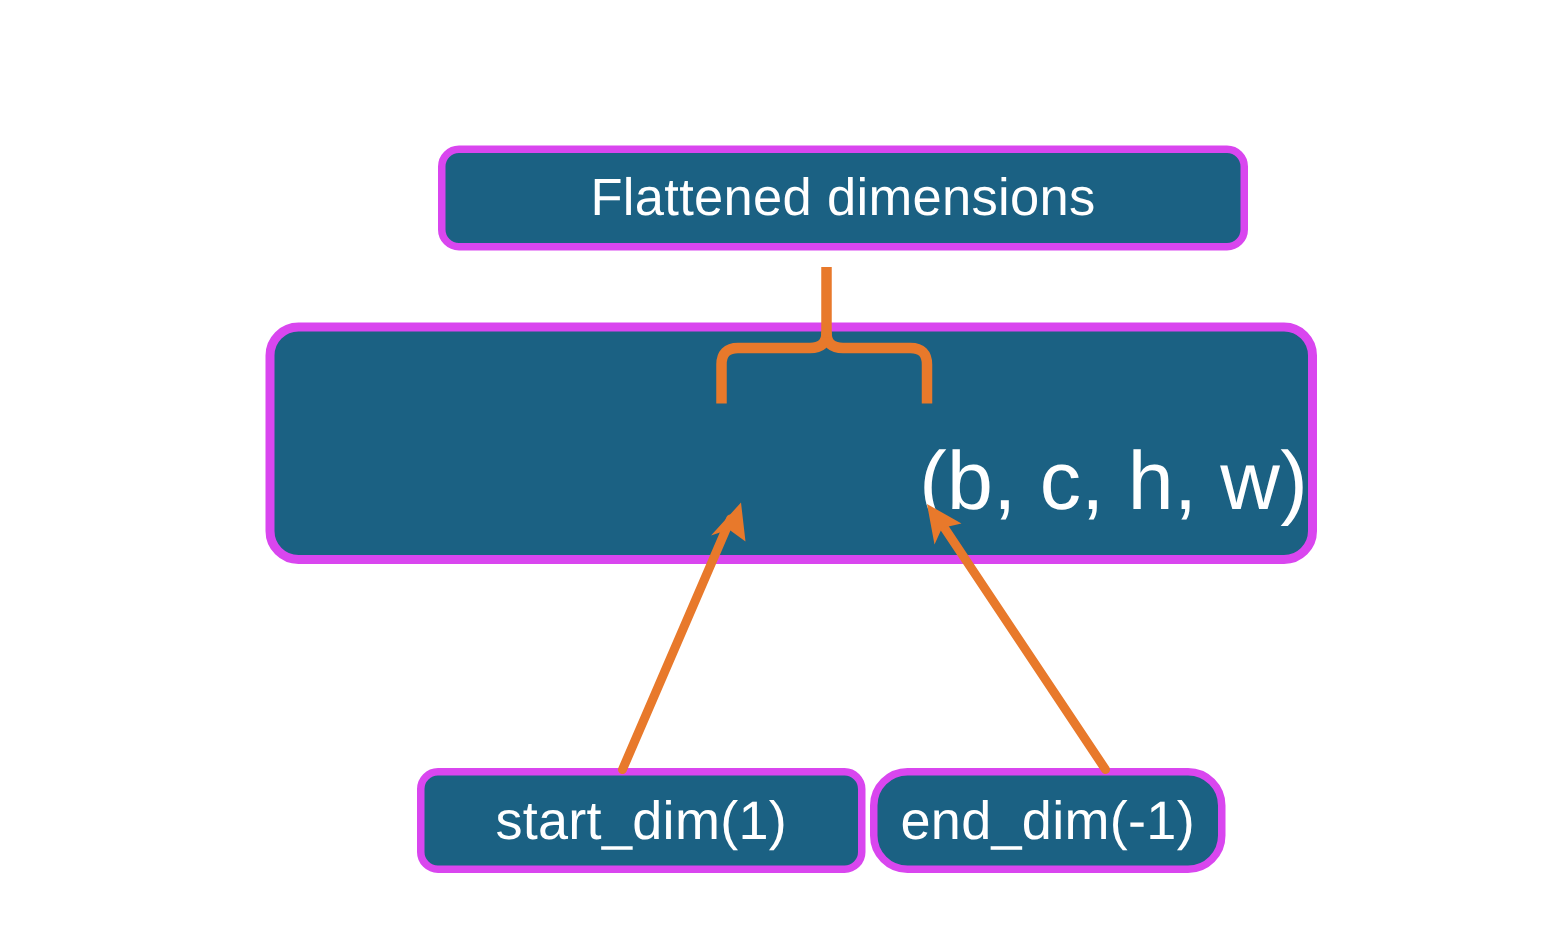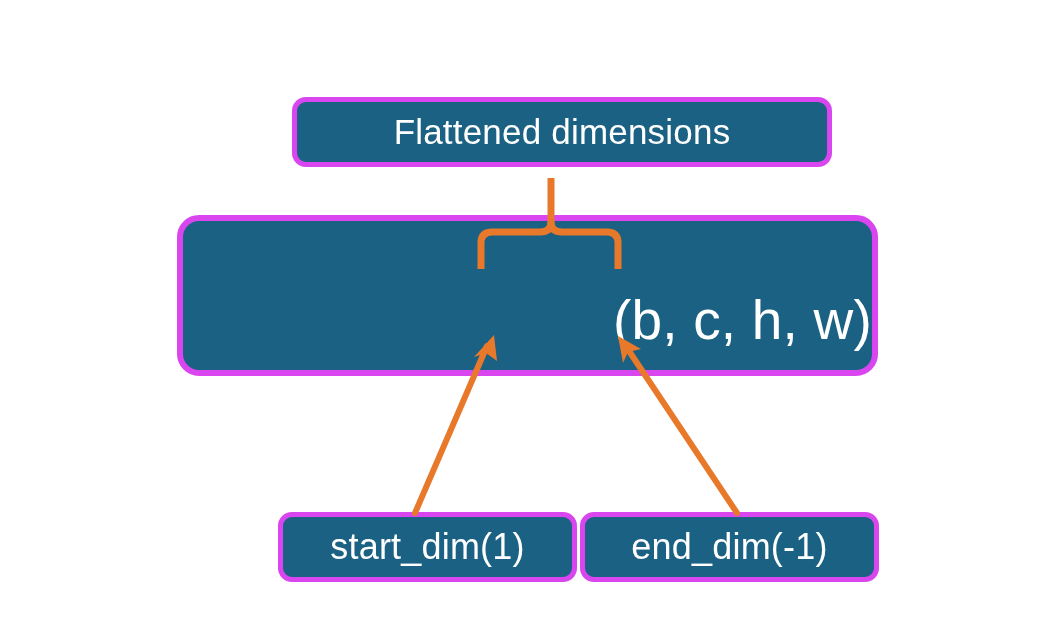--- a/index.html
+++ b/index.html
@@ -60,24 +60,24 @@
     top: 512px;
     width: 299px;
     height: 70px;
     font-size: 36px;
     border-radius: 14px;
     margin-left: 11px;
   }
   #node-end {
     left: 580px;
     top: 512px;
-    width: 299px;
+    width: 237px;
     height: 70px;
     font-size: 36px;
-    border-radius: 14px;
+    border-radius: 25px;
   }
   #overlay {
     position: absolute;
     left: 0;
     top: 0;
     width: 1038px;
     height: 632px;
     z-index: 3;
     pointer-events: none;
   }

